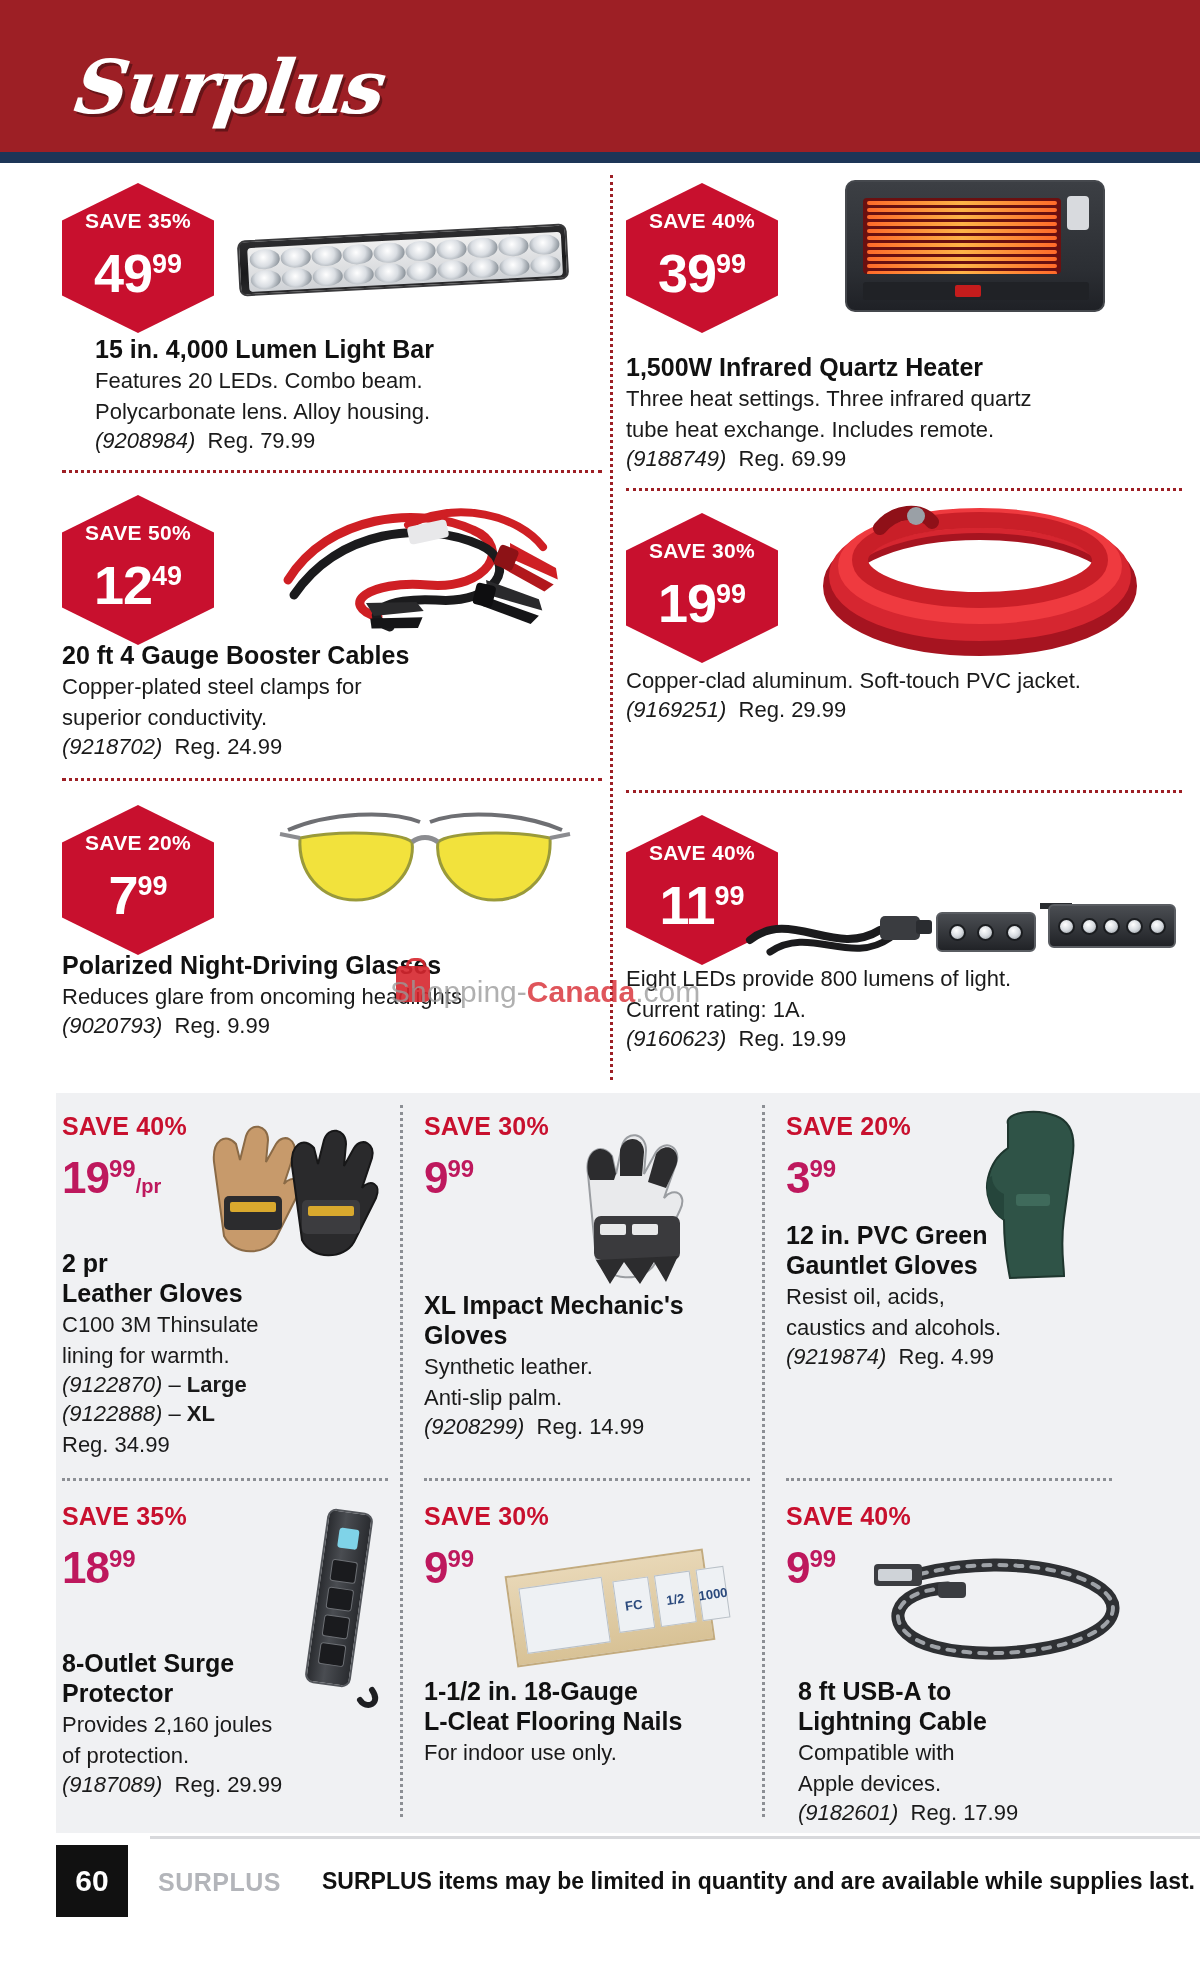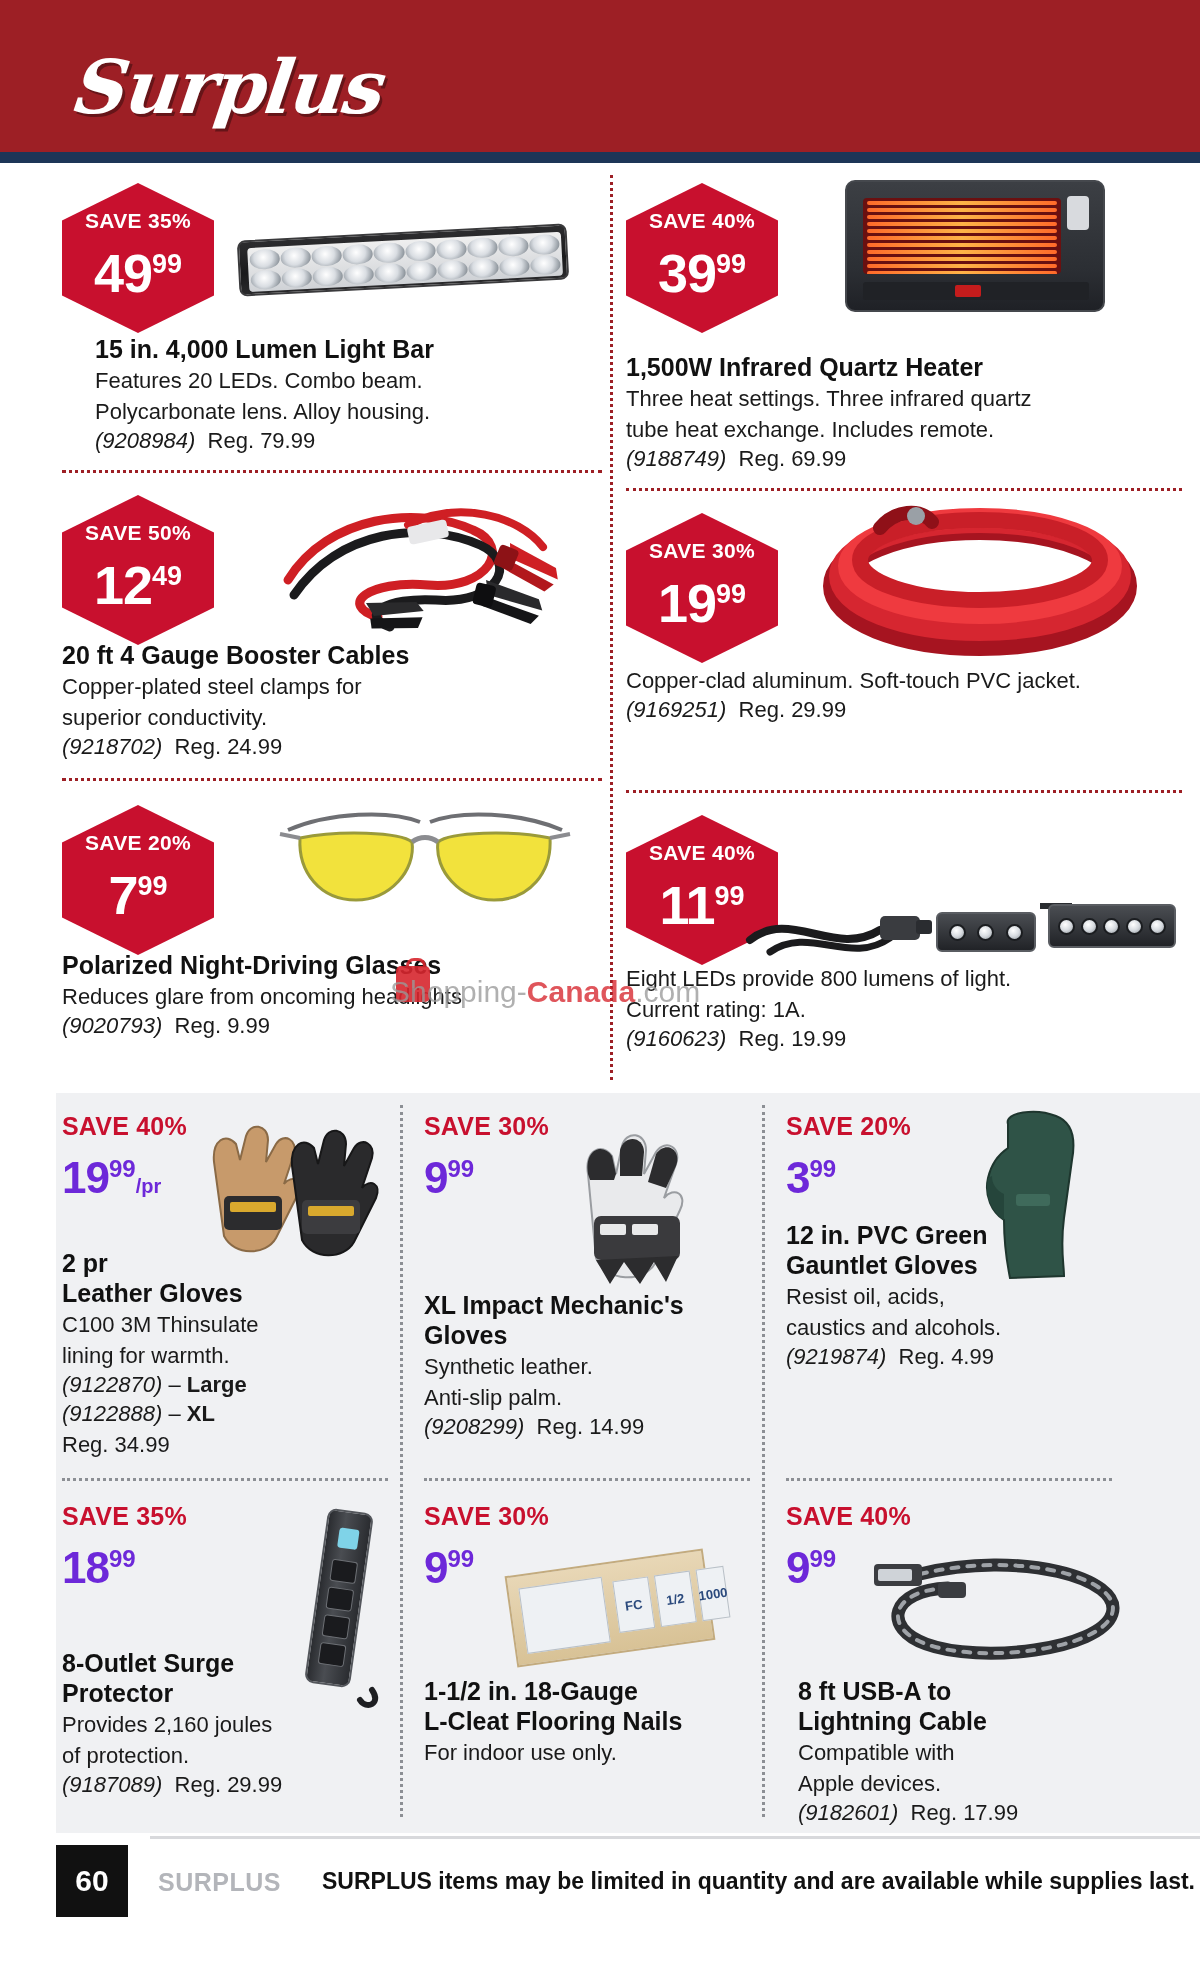--- a/index.html
+++ b/index.html
@@ -93,21 +93,21 @@
   .p-sku {
     font-size: 22px; color: #1a1a1a; font-style: italic; line-height: 29px;
   }
   .p-sku .reg { font-style: normal; }
 
   
   .save-red {
     font-size: 25px; font-weight: bold; color: #c8102e; letter-spacing: .2px;
   }
   .price-black {
-    font-size: 44px; font-weight: bold; color: #6d28d9; line-height: 44px; letter-spacing: -1px;
+    font-size: 44px; font-weight: bold; color: #be185d; line-height: 44px; letter-spacing: -1px;
   }
   .price-black sup { font-size: 24px; vertical-align: super; letter-spacing: 0; }
   .price-black .per { font-size: 20px; font-weight: bold; letter-spacing: 0; }
 
   
   .footer-rule {
     position: absolute; left: 150px; top: 1836px; width: 1050px; height: 3px; background: #d8d9dc;
   }
   .page-num-box {
     position: absolute; left: 56px; top: 1845px; width: 72px; height: 72px;

